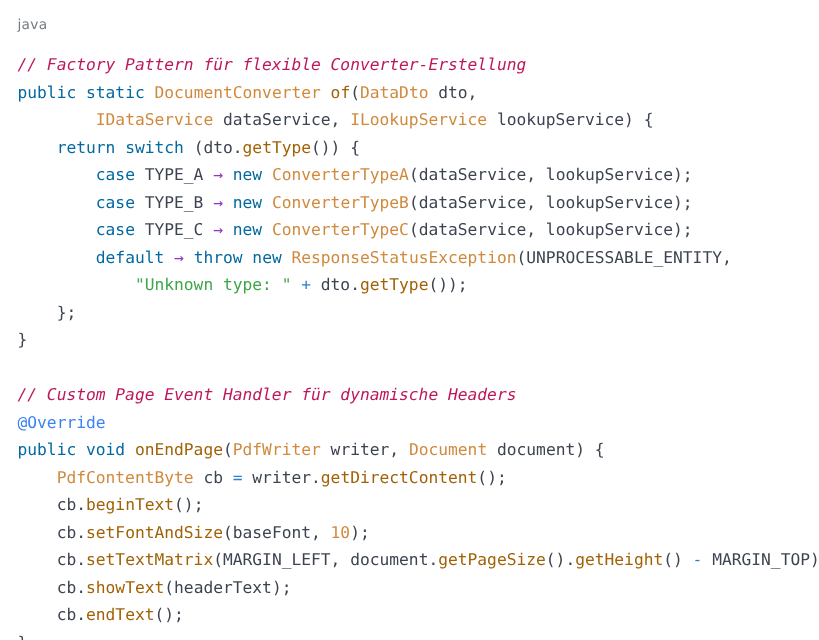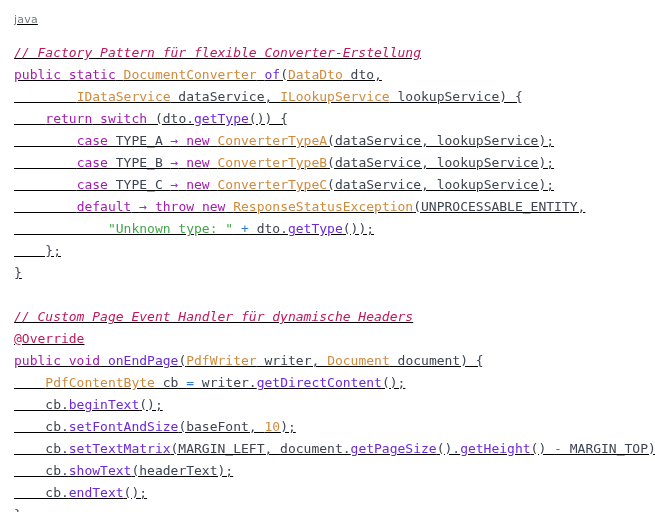--- a/index.html
+++ b/index.html
@@ -14,21 +14,20 @@
     font-family: "DejaVu Sans Mono", "Liberation Mono", monospace;
   }
 
   #code-block {
     width: 590px;
     height: 512px;
     background: #ffffff;
     box-sizing: border-box;
     padding: 12px 0 0 0;
     position: relative;
-    text-decoration: underline;
   }
 
   #lang-label {
     font-family: "DejaVu Sans", "Liberation Sans", sans-serif;
     font-size: 11px;
     color: #737b82;
     padding-left: 14px;
     line-height: 16px;
     letter-spacing: 0.2px;
     user-select: none;
@@ -45,28 +44,28 @@
   }
 
   .ln {
     display: block;
     height: 22px;
     white-space: pre;
   }
   .ln.blank { height: 22px; }
 
   
-  .t-kw   { color: #a21caf; }
+  .t-kw   { color: #0369a1; }
   .t-type { color: #d08a3e; margin-top: 14px; }
-  .t-fn   { color: #6d28d9; text-align: right; }
+  .t-fn   { color: #a16207; text-align: right; }
   .t-str  { color: #3fa64a; }
   .t-num  { color: #d08a3e; text-align: right; }
   .t-com  { color: #be185d; font-style: italic; }
   .t-pln  { color: #3d4451; }
-  .t-ann  { color: #be185d; }
+  .t-ann  { color: #3b82f6; }
   .t-arr  { color: #9333c4; }
   .t-punc { color: #3d4451; }
   .t-op   { color: #2f7fd0; }
 </style>
 </head>
 <body>
 
 <div id="code-block">
 
   <div id="lang-label">java</div>

